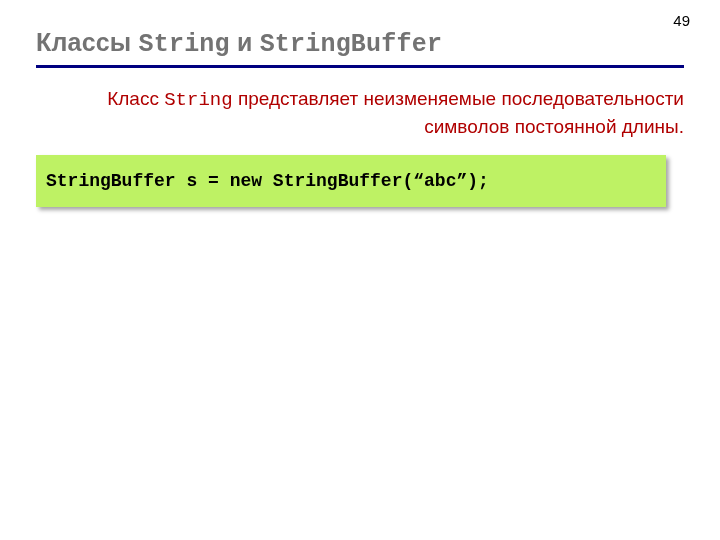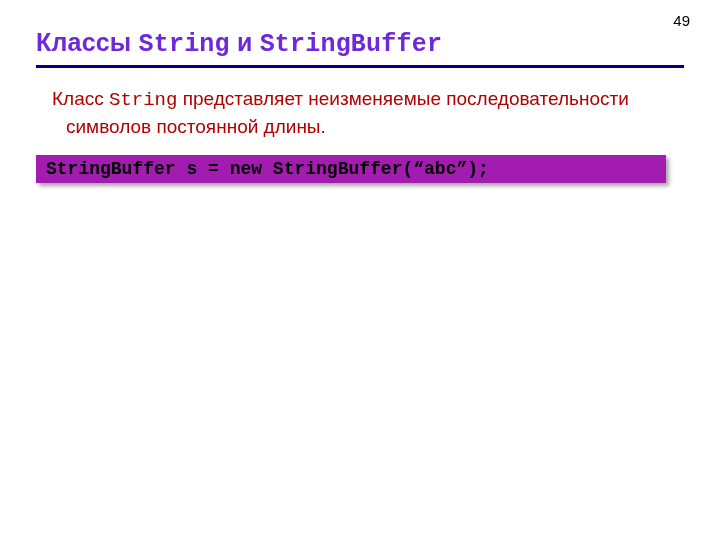--- a/index.html
+++ b/index.html
@@ -20,50 +20,51 @@
   .pagenum {
     position: absolute;
     top: 12px;
     right: 30px;
     font-size: 15px;
     color: #000;
   }
   .title {
     font-size: 25px;
     font-weight: bold;
-    color: #6d28d9;
+    color: #737373;
     margin-top: 8px;
     margin-bottom: 6px;
     letter-spacing: 0.2px;
   }
   .title .mono {
     font-family: "Courier New", Courier, monospace;
     font-weight: bold;
   }
   .underline {
     border-bottom: 3px solid #000080;
     margin-bottom: 18px;
   }
   .para {
     font-size: 19px;
     line-height: 1.35;
-    margin: 0 0 16px 16px;
+    margin: 0 0 16px 6px;
     padding-left: 14px;
     text-indent: -14px;
+    text-align: right;
   }
   .red { color: #b00000; }
   .blue { color: #0000e0; }
   .mono { font-family: "Courier New", Courier, monospace; }
   .codebox-wrap {
     margin-top: 8px;
     position: relative;
   }
   .codebox {
-    background: #a21caf;
-    padding: 4px 10px;
+    background: #bef264;
+    padding: 16px 10px;
     font-family: "Courier New", Courier, monospace;
     font-weight: bold;
     font-size: 18px;
     color: #000;
     box-shadow: 3px 3px 4px rgba(0,0,0,0.35);
     width: 630px;
   }
 </style>
 </head>
 <body>

